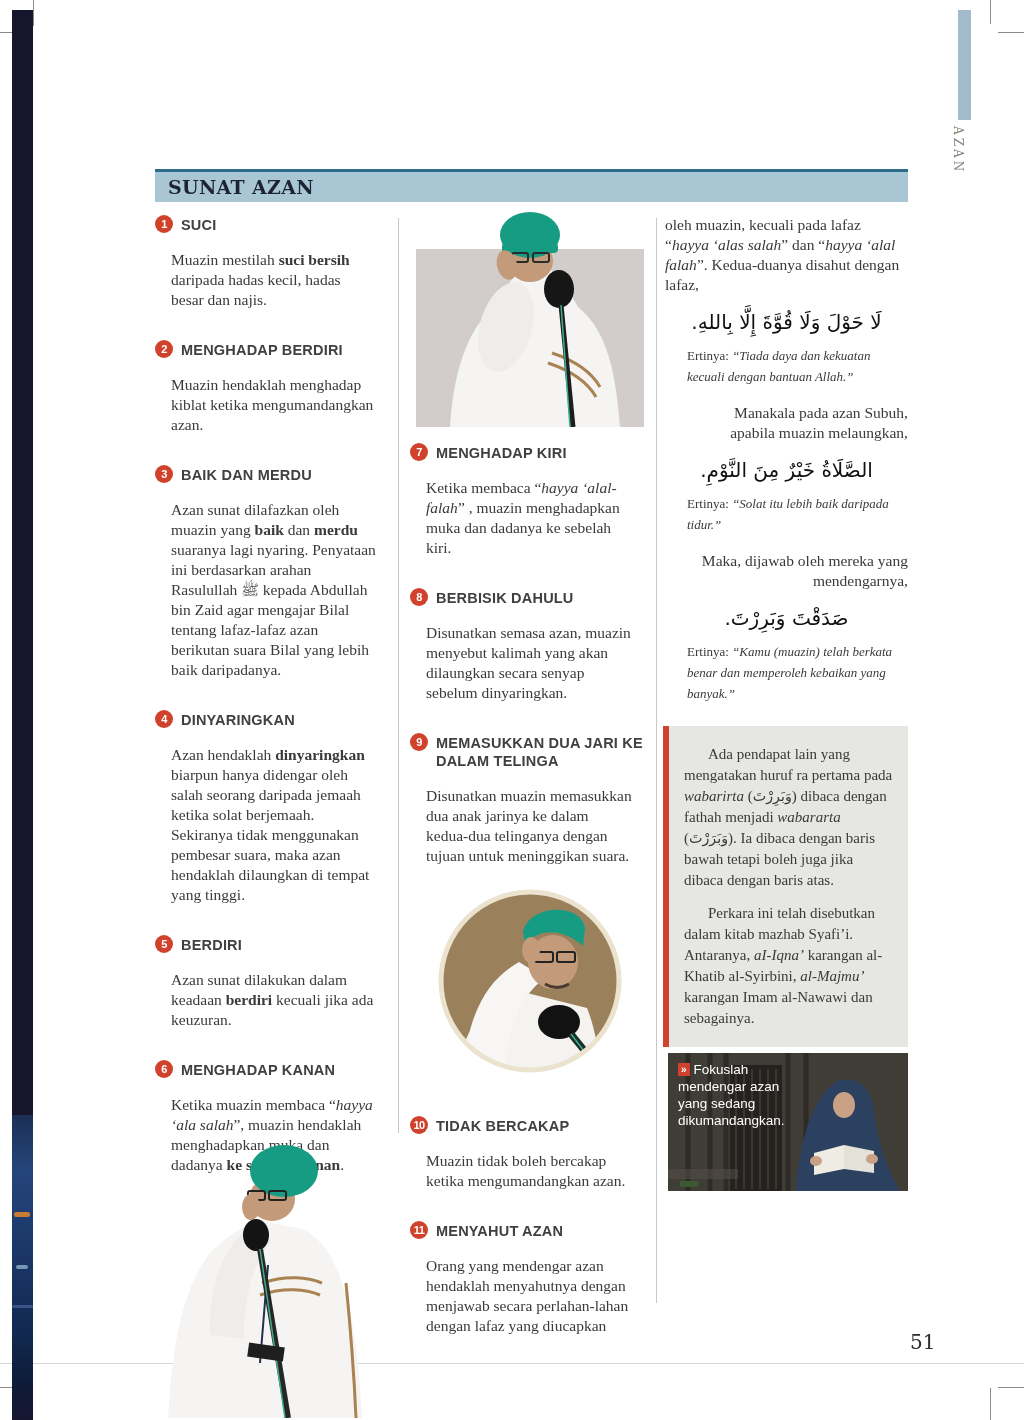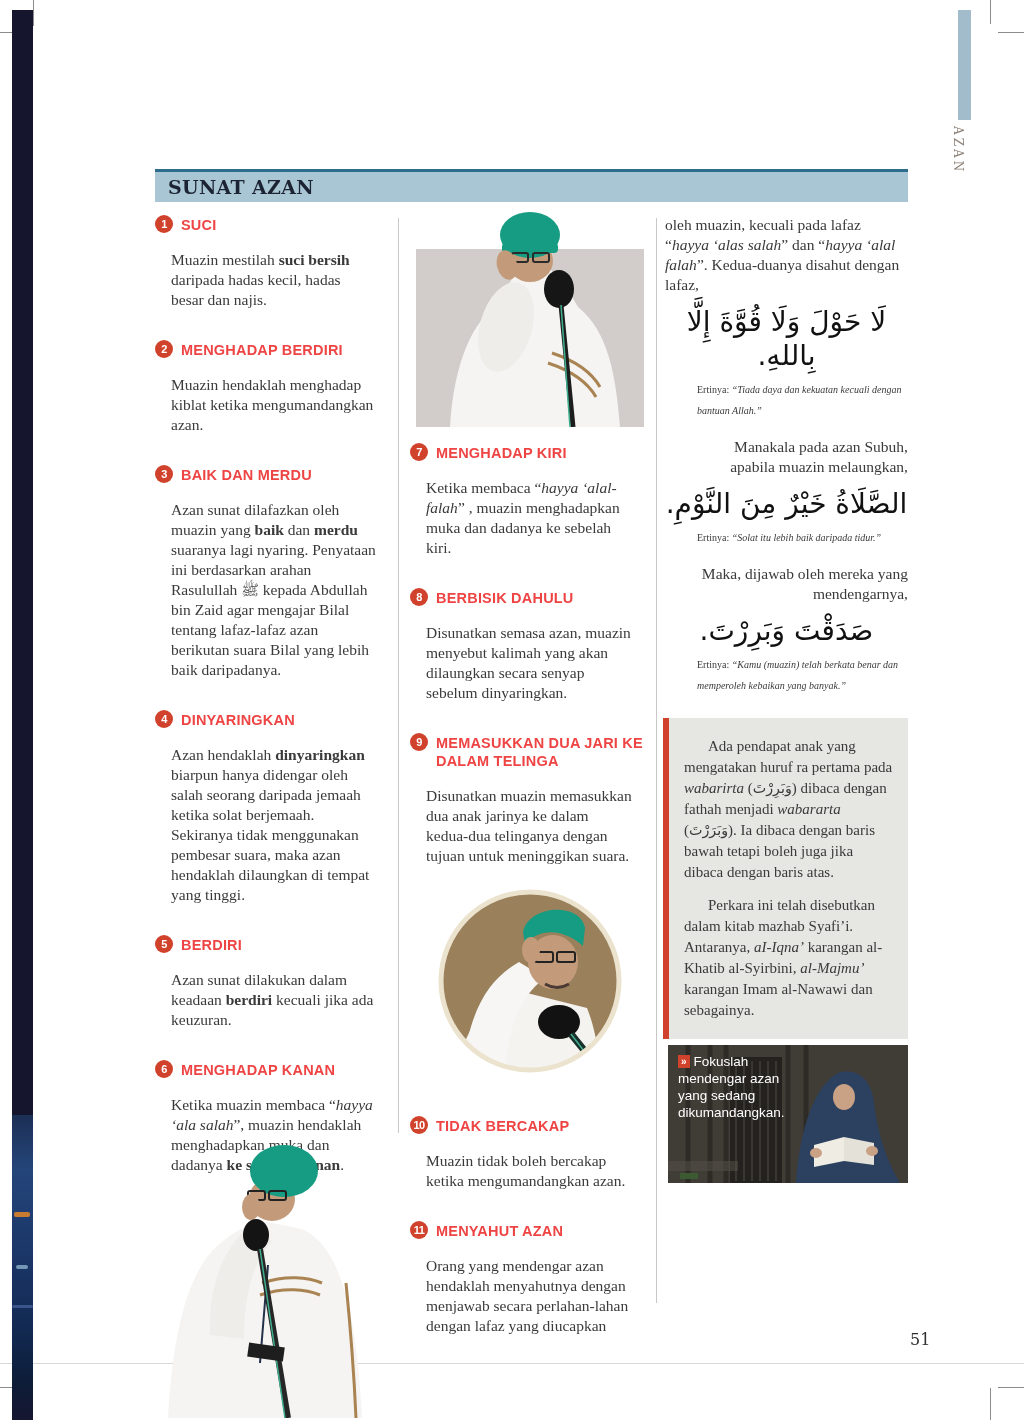--- a/index.html
+++ b/index.html
@@ -38,51 +38,51 @@
   .vdiv{position:absolute;top:218px;width:1px;background:#c8c8c6;}
   #vdiv1{left:398px;height:915px;}
   #vdiv2{left:656px;height:1085px;}
 
   
   .section{margin-bottom:30px;}
   .mb0{margin-bottom:0;}
   .sec-head{display:flex;gap:8px;margin-bottom:6px;font-family:"Liberation Sans",sans-serif;}
   .num{flex:none;width:18px;height:18px;border-radius:50%;background:var(--accent-red,#d0422c);
        color:#fff;font-size:11px;font-weight:bold;line-height:18px;text-align:center;letter-spacing:-.5px;}
-  .sec-title{font-weight:bold;font-size:14.5px;line-height:18px;color:#ef4444;letter-spacing:.2px;padding-top:1px;}
+  .sec-title{font-weight:bold;font-size:14.5px;line-height:18px;color:#404040;letter-spacing:.2px;padding-top:1px;}
   .body{margin:16px;font-size:15.5px;line-height:20px;}
   .seg-b{font-weight:bold;}
   .seg-i{font-style:italic;}
   .seg-ar{font-family:"DejaVu Sans",sans-serif;direction:rtl;unicode-bidi:isolate;font-size:.95em;}
 
   
   .p3{margin:0;font-size:15.5px;line-height:20px;}
   .indent{text-indent:22px;margin-top:16px;text-align:right;}
-  .arabic{font-family:"DejaVu Sans",sans-serif;direction:rtl;text-align:center;font-size:28px;
+  .arabic{font-family:"DejaVu Sans",sans-serif;direction:rtl;text-align:center;font-size:20px;
         line-height:34px;margin:10px 0 6px;color:#111;}
-  .ertinya{margin:0 0 0 32px;font-size:10px;line-height:21px;}
+  .ertinya{margin:0 0 0 22px;font-size:13px;line-height:21px;}
 
   
   .sidebar{margin-top:22px;margin-left:-2px;width:245px;box-sizing:border-box;
         background:var(--sidebar-bg,#e6e6e2);border-left:6px solid var(--accent-red,#d0422c);
         padding:18px 15px;}
   .sidebar p{margin:0;font-size:15px;line-height:21px;text-indent:24px;}
   .sidebar p + p{margin-top:12px;}
 
   
   .photo-top{position:relative;height:222px;margin-bottom:16px;}
   .photo-circle{width:190px;height:190px;margin:20px auto 40px;}
   .photo-woman{position:relative;margin-top:6px;margin-left:3px;width:240px;height:138px;}
   .photo-bottom{position:absolute;left:150px;top:1133px;width:230px;height:285px;z-index:2;}
   .caption{position:absolute;left:10px;top:8px;width:132px;font-family:"Liberation Sans",sans-serif;
         font-size:13.5px;line-height:17px;color:#fff;}
   .badge{display:inline-block;background:var(--accent-red,#d0422c);color:#fff;font-size:10px;
         line-height:13px;padding:0 3px;margin-right:4px;vertical-align:1px;font-weight:bold;}
 
-  .pagenum{position:absolute;left:910px;top:1330px;font-family:"DejaVu Serif",serif;font-size:16px;color:#2e2e2e;}
+  .pagenum{position:absolute;left:910px;top:1330px;font-family:"DejaVu Serif",serif;font-size:20px;color:#2e2e2e;}
 </style>
 </head>
 <body>
 
 <div id="page">
 
   <div class="mark" style="left:0;top:32px;width:26px;height:1px"></div>
   <div class="mark" style="left:33px;top:0;width:1px;height:26px"></div>
   <div class="mark" style="left:990px;top:0;width:1px;height:24px"></div>
   <div class="mark" style="left:998px;top:32px;width:26px;height:1px"></div>
@@ -239,21 +239,21 @@
     <div class="arabic">لَا حَوْلَ وَلَا قُوَّةَ إِلَّا بِاللهِ.</div>
     <p class="ertinya"><span>Ertinya: </span><span class="seg-i">“Tiada daya dan kekuatan kecuali dengan bantuan Allah.”</span></p>
     <p class="p3 indent">Manakala pada azan Subuh, apabila muazin melaungkan,</p>
     <div class="arabic">الصَّلَاةُ خَيْرٌ مِنَ النَّوْمِ.</div>
     <p class="ertinya"><span>Ertinya: </span><span class="seg-i">“Solat itu lebih baik daripada tidur.”</span></p>
     <p class="p3 indent">Maka, dijawab oleh mereka yang mendengarnya,</p>
     <div class="arabic">صَدَقْتَ وَبَرِرْتَ.</div>
     <p class="ertinya"><span>Ertinya: </span><span class="seg-i">“Kamu (muazin) telah berkata benar dan memperoleh kebaikan yang banyak.”</span></p>
 
     <div class="sidebar">
-      <p><span>Ada pendapat anak yang mengatakan huruf ra pertama pada </span><span class="seg-i">wabarirta</span><span> (</span><span class="seg-ar">وَبَرِرْتَ</span><span>) dibaca dengan fathah menjadi </span><span class="seg-i">wabararta</span><span> (</span><span class="seg-ar">وَبَرَرْتَ</span><span>). Ia dibaca dengan baris bawah tetapi boleh juga jika dibaca dengan baris atas.</span></p>
+      <p><span>Ada pendapat lain yang mengatakan huruf ra pertama pada </span><span class="seg-i">wabarirta</span><span> (</span><span class="seg-ar">وَبَرِرْتَ</span><span>) dibaca dengan fathah menjadi </span><span class="seg-i">wabararta</span><span> (</span><span class="seg-ar">وَبَرَرْتَ</span><span>). Ia dibaca dengan baris bawah tetapi boleh juga jika dibaca dengan baris atas.</span></p>
       <p><span>Perkara ini telah disebutkan dalam kitab mazhab Syafi’i. Antaranya, </span><span class="seg-i">aI-Iqna’</span><span> karangan al-Khatib al-Syirbini, </span><span class="seg-i">al-Majmu’</span><span> karangan Imam al-Nawawi dan sebagainya.</span></p>
     </div>
 
     <div class="photo-woman">
       <svg viewBox="0 0 240 138" width="240" height="138">
         <rect width="240" height="138" fill="#403c36"></rect>
         <path d="M20,0 V138 M42,0 V138 M58,0 V138 M120,0 V138 M138,0 V138" stroke="#2e2b26" stroke-width="5"></path>
         <rect x="62" y="12" width="52" height="126" fill="#24221f"></rect>
         <path d="M68,16 V136 M76,16 V136 M84,16 V136 M92,16 V136 M100,16 V136 M108,16 V136" stroke="#3a3733" stroke-width="2"></path>
         <rect x="0" y="116" width="70" height="10" fill="#55514a" opacity=".5"></rect>

